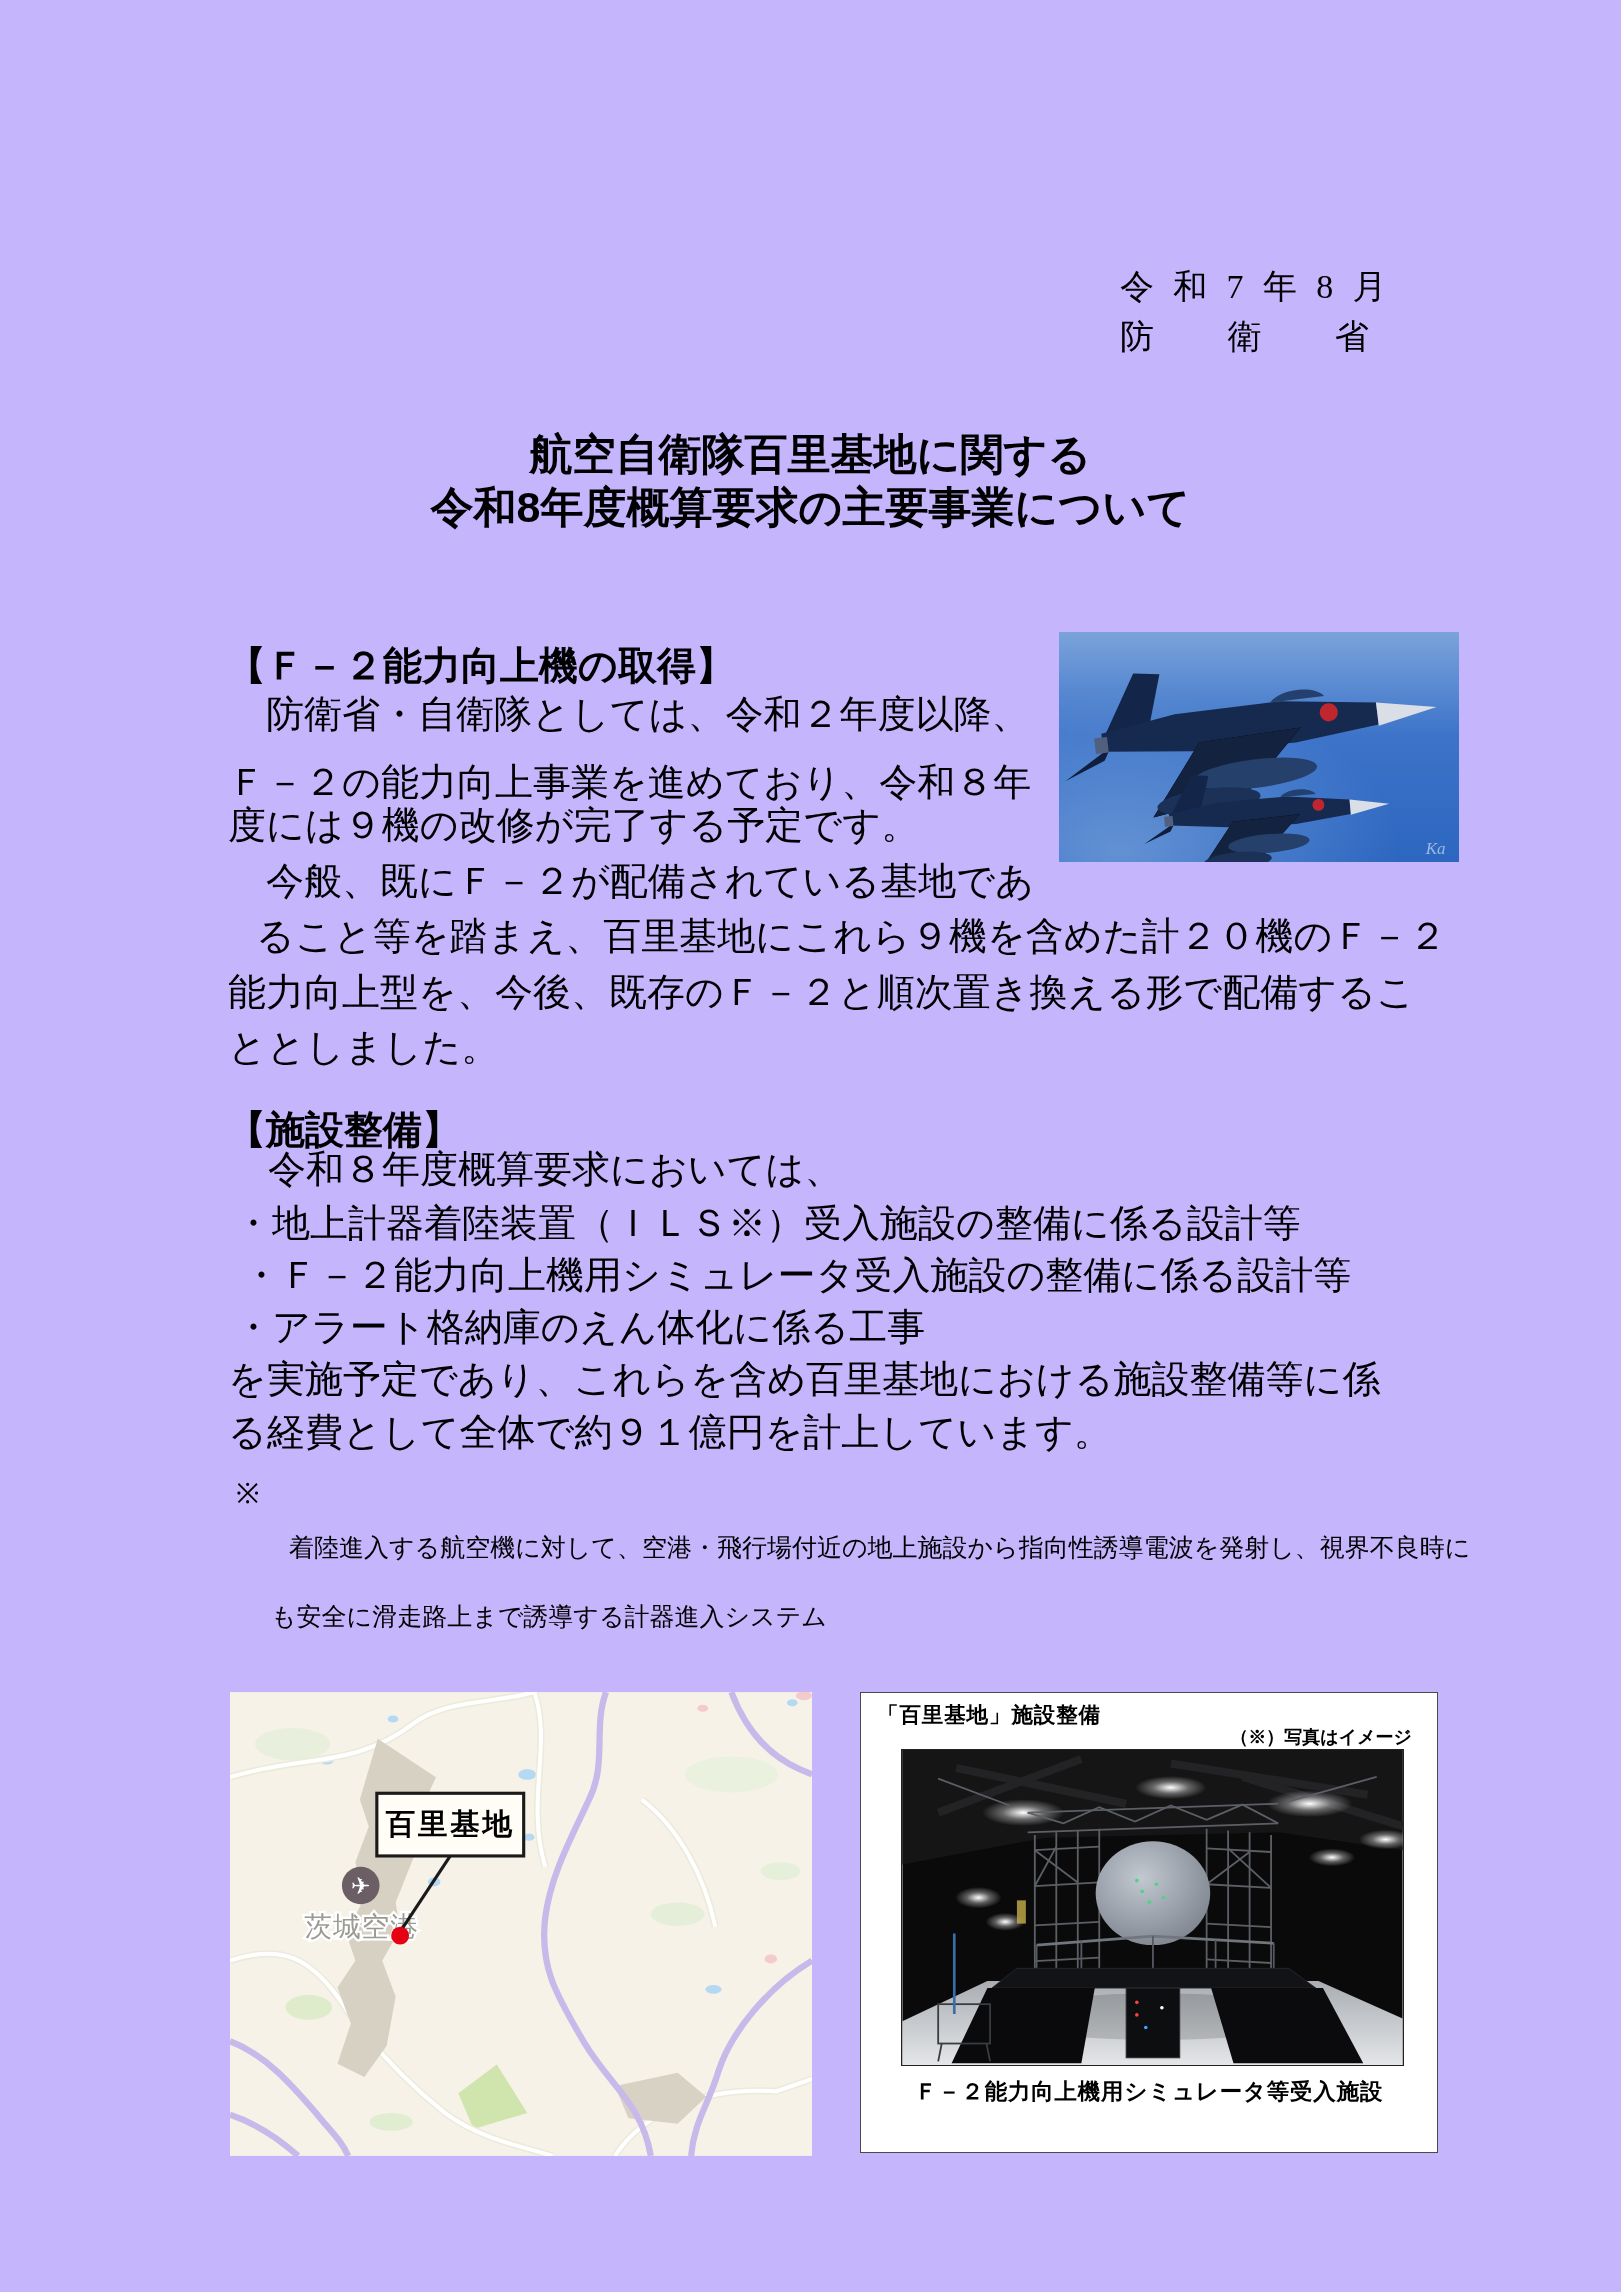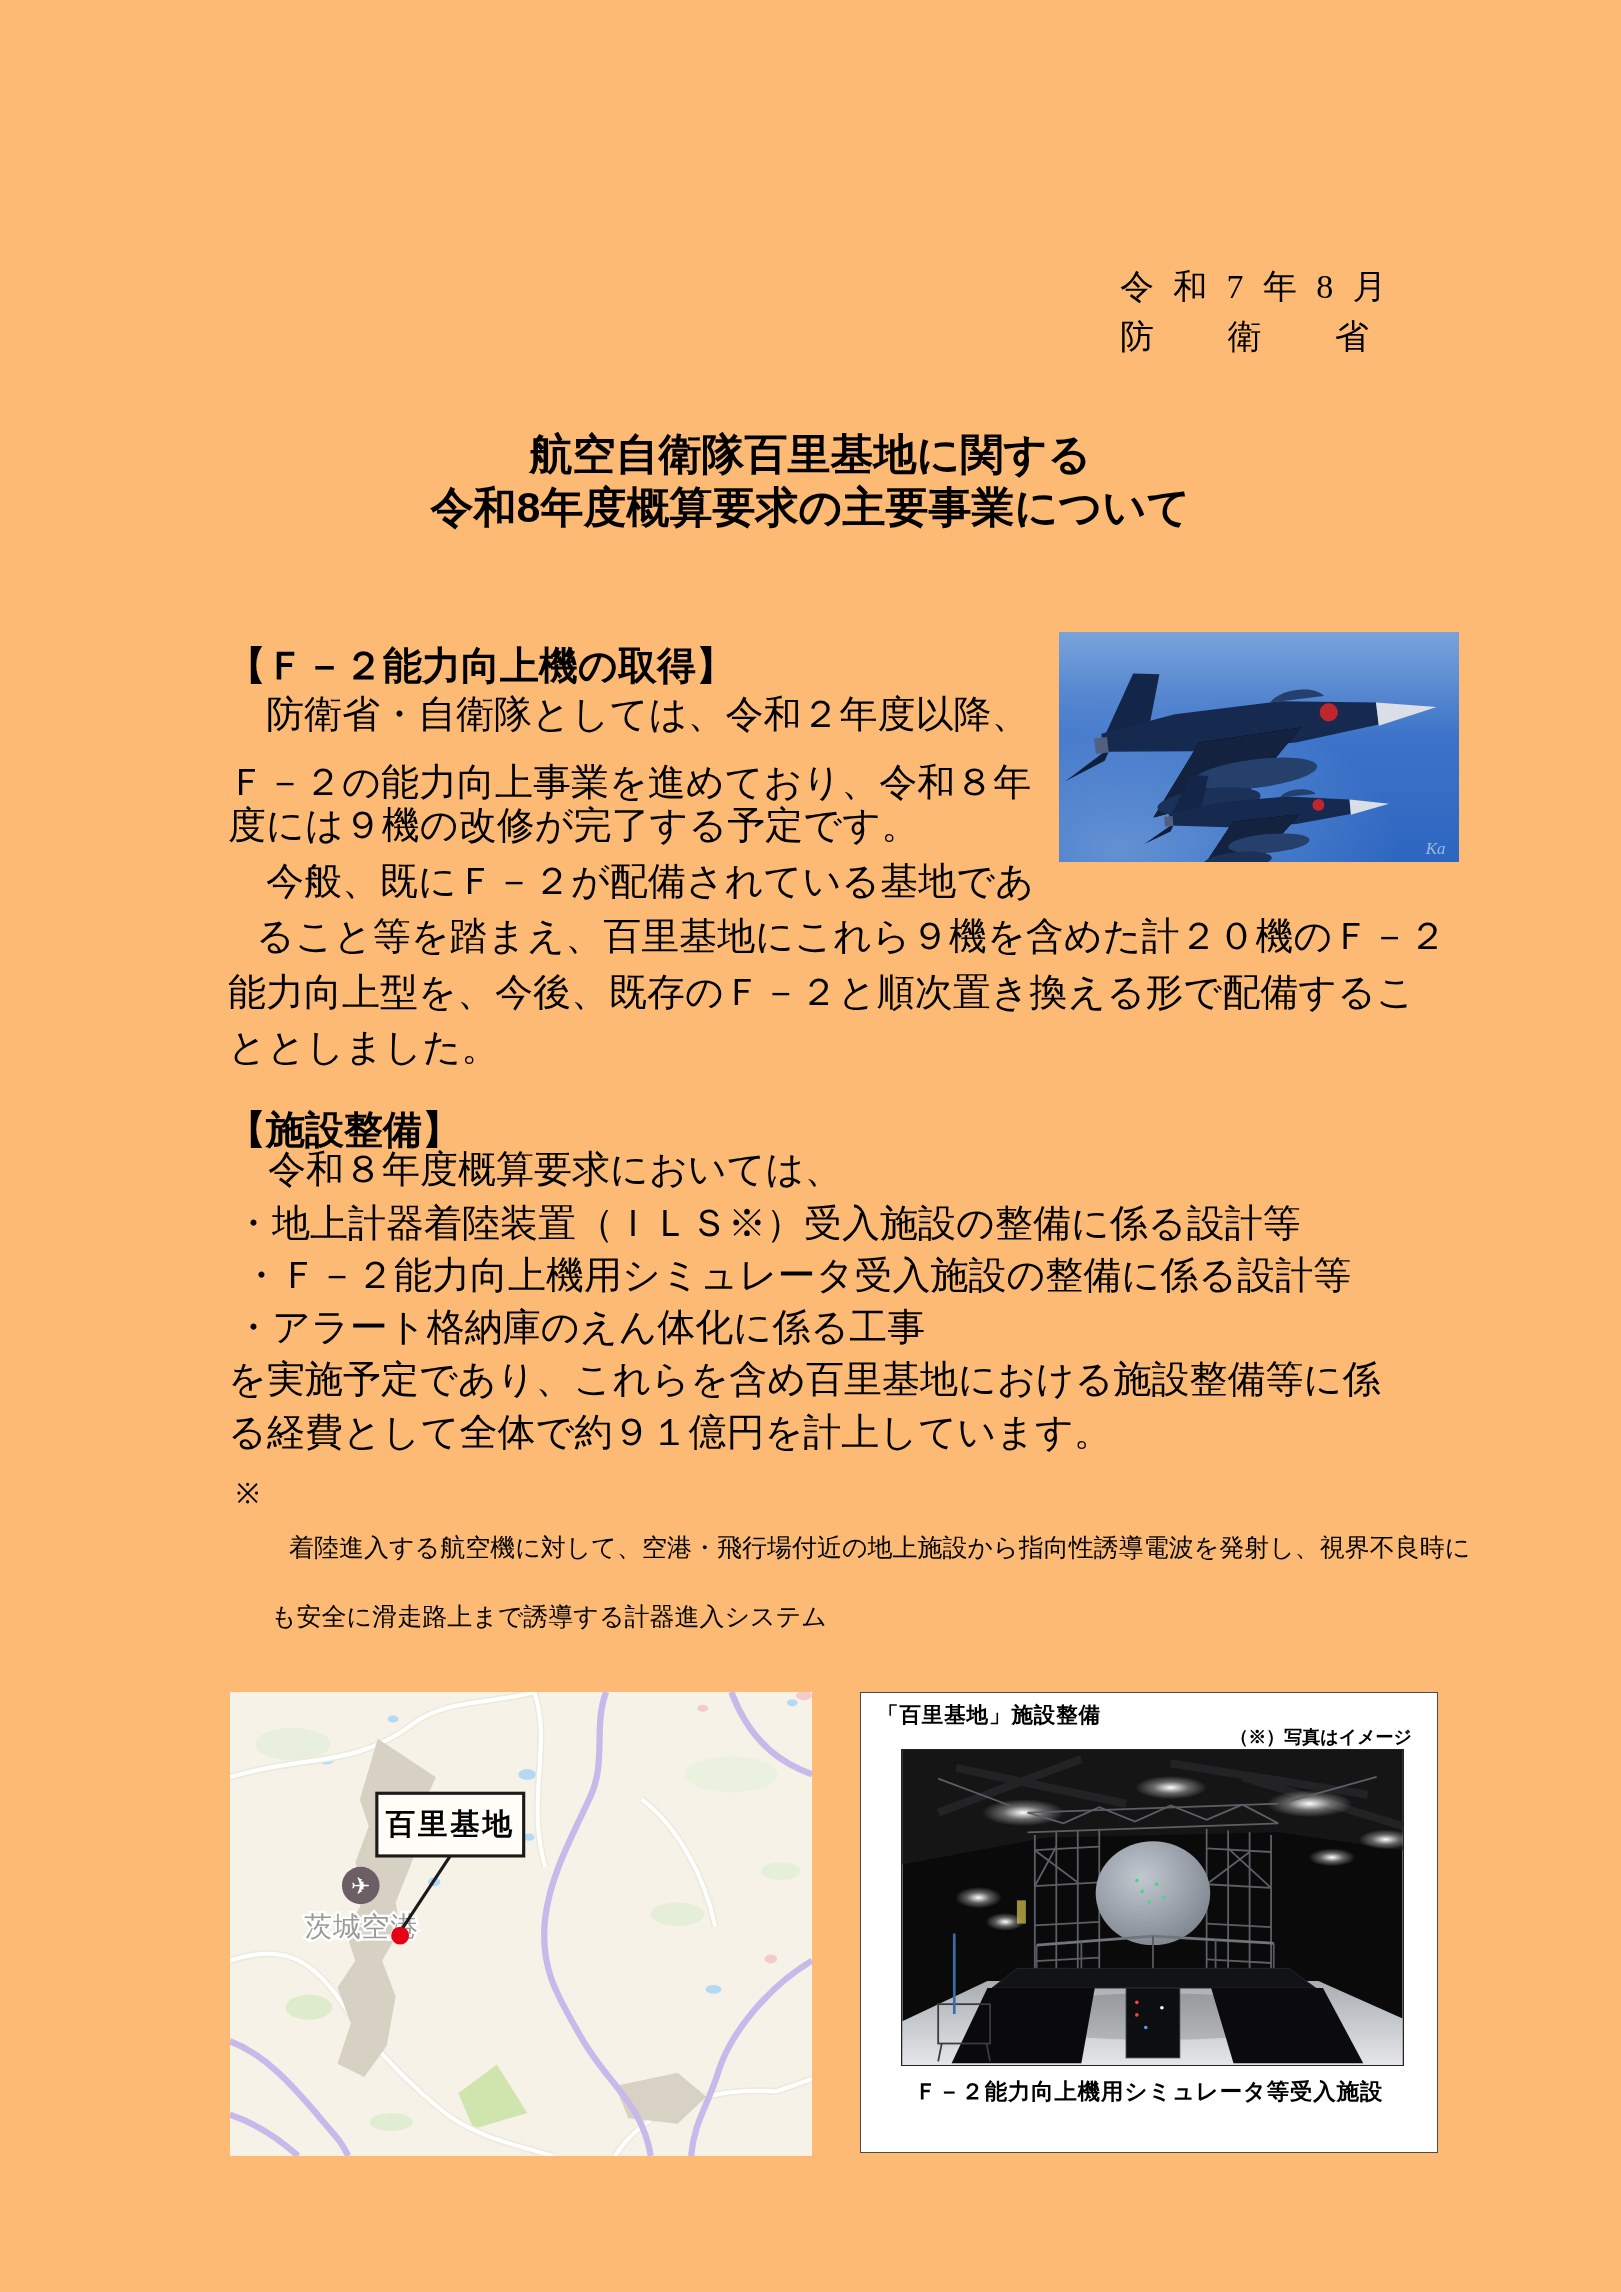--- a/index.html
+++ b/index.html
@@ -1,16 +1,16 @@
 <!DOCTYPE html>
 <html style="font-size:14.3px"><head>
 <meta charset="utf-8">
 <style>
   html,body{margin:0;padding:0;background:#fff;}
-  .page{position:relative;width:1621px;height:2293px;background:#fdba74;overflow:hidden;
+  .page{position:relative;width:1621px;height:2293px;background:#c4b5fd;overflow:hidden;
         font-family:"Liberation Serif",serif;color:#000;}
   .abs{position:absolute;}
   .gothic{font-family:"Liberation Sans",sans-serif;font-weight:bold;}
   .hdr{font-size:34px;line-height:50px;letter-spacing:5.4px;white-space:pre;}
   .title-line{left:0;right:0;text-align:center;font-size:43px;line-height:53px;white-space:pre;}
   .sec-head{font-size:39px;white-space:pre;}
   .bl{font-size:38px;line-height:1.1;white-space:pre;}
   .note1{font-size:28px;white-space:pre;}
   .note-small{font-size:25px;white-space:pre;}
   .panel{border:1.8px solid #4a4a4a;background:#fff;}

